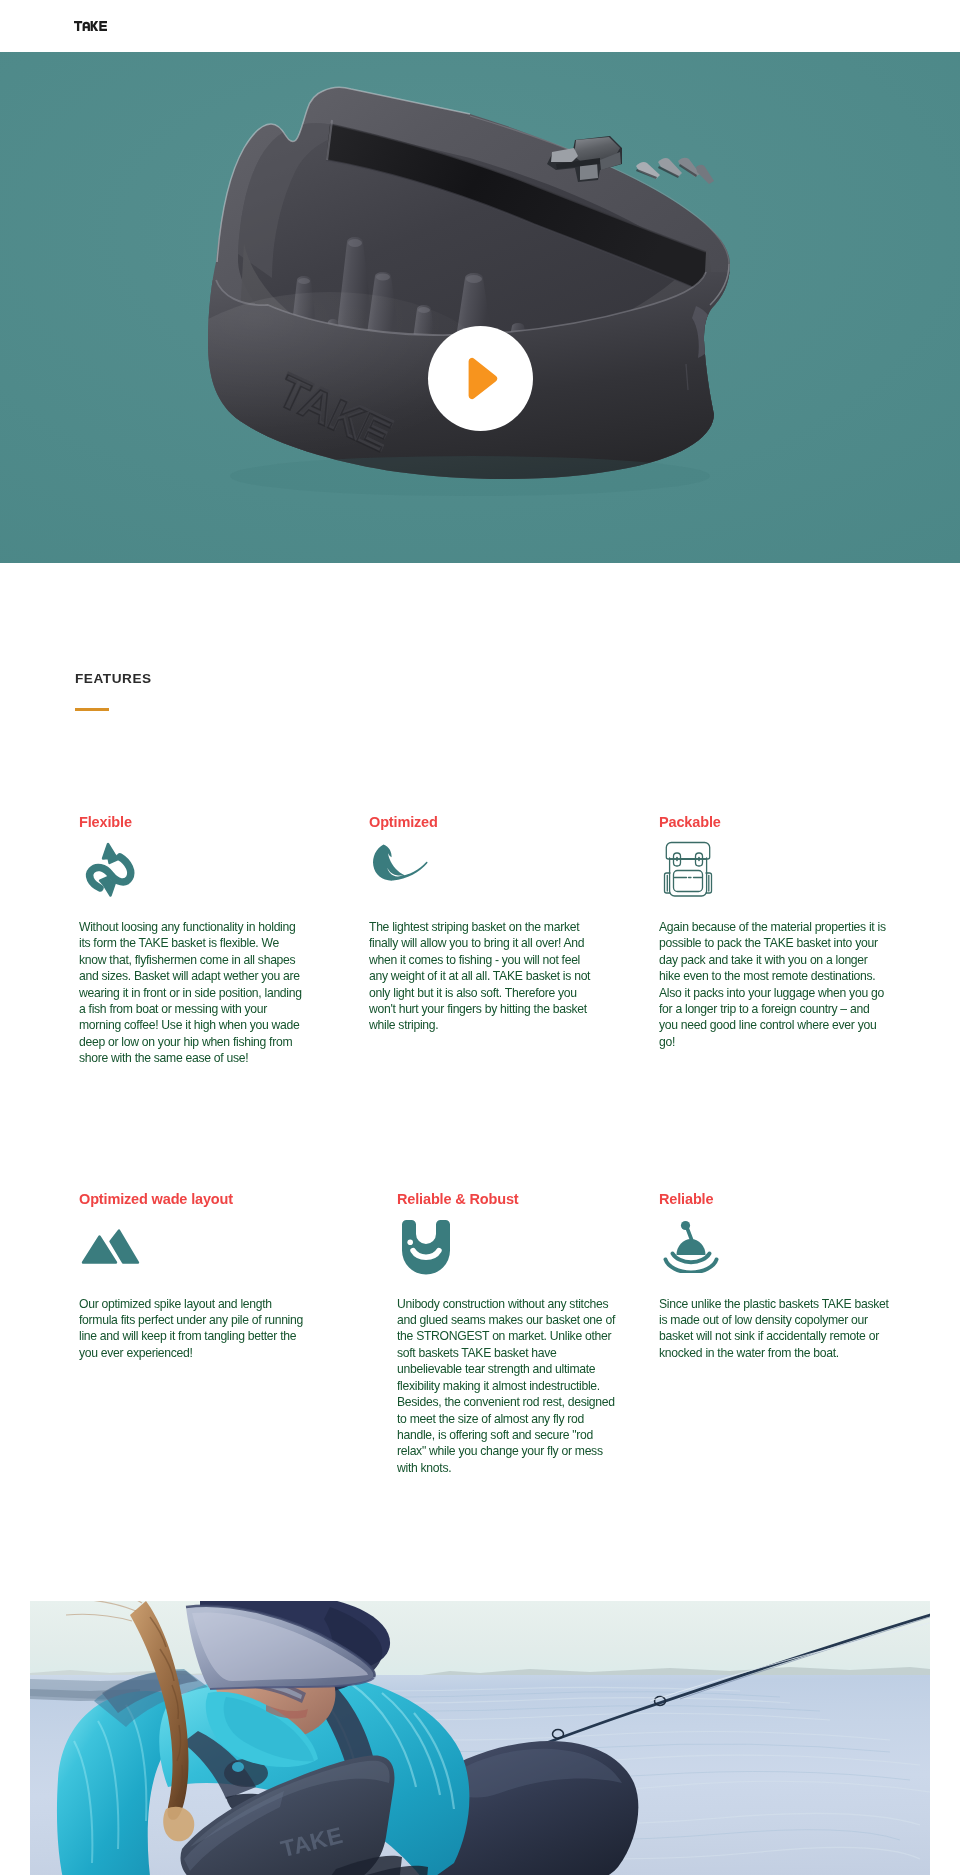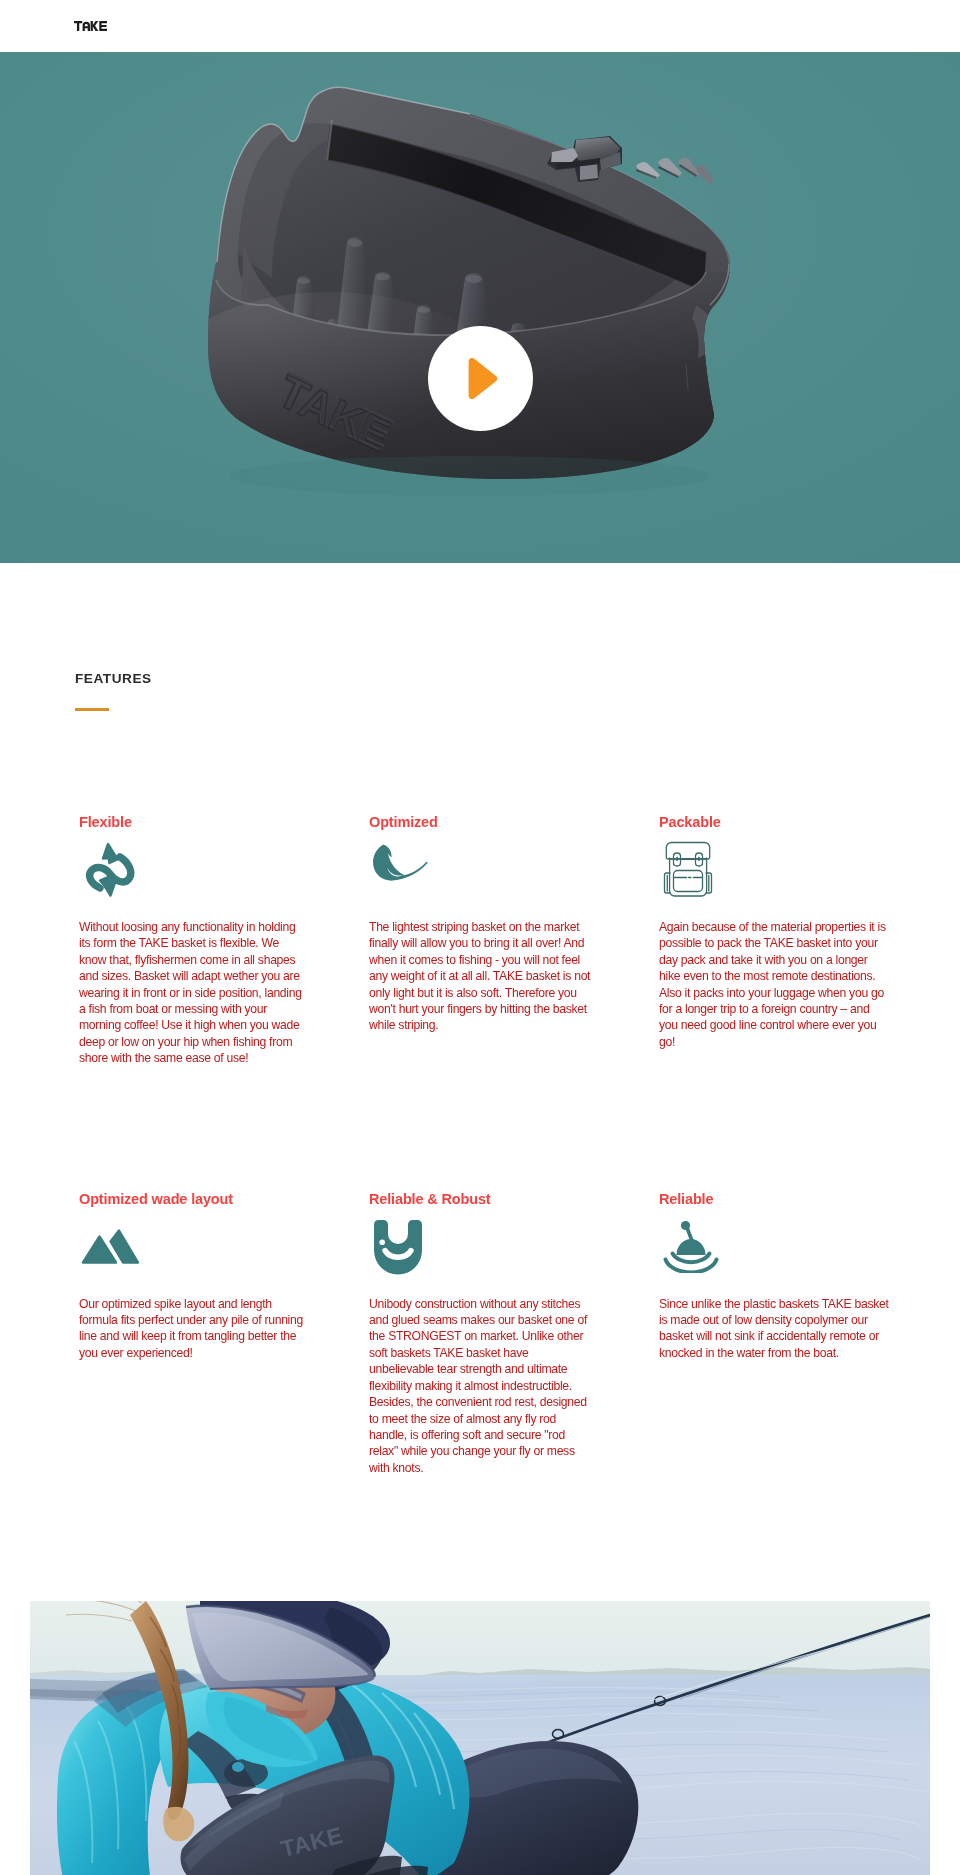--- a/index.html
+++ b/index.html
@@ -57,32 +57,32 @@
   }
 
   .grid {
     display: grid;
     grid-template-columns: 290px 290px 290px;
     padding-left: 79px;
     padding-top: 103px;
     column-gap: 0px;
   }
   .card { width: 230px; }
-  .card.narrow { width: 226px; }
+  .card.narrow { width: 226px; margin-left: 28px; }
   .card-title {
     color: #ef4444;
     font-size: 14.5px;
     font-weight: 700;
     margin: 0 0 0 0;
     letter-spacing: -0.15px;
   }
   .card-icon { height: 81px; margin-top: 8px; display:flex; align-items:flex-start; }
   .card-body {
     margin: 0;
-    color: #b91c1c;
+    color: #14532d;
     font-size: 12.2px;
     letter-spacing: -0.3px;
     line-height: 16.4px;
   }
   .row2 { padding-top: 124px; }
 
   
   .photo-wrap { padding: 0 30px; margin-top: 125px; }
   .photo { width: 900px; height: 290px; display:block; }
 </style>

